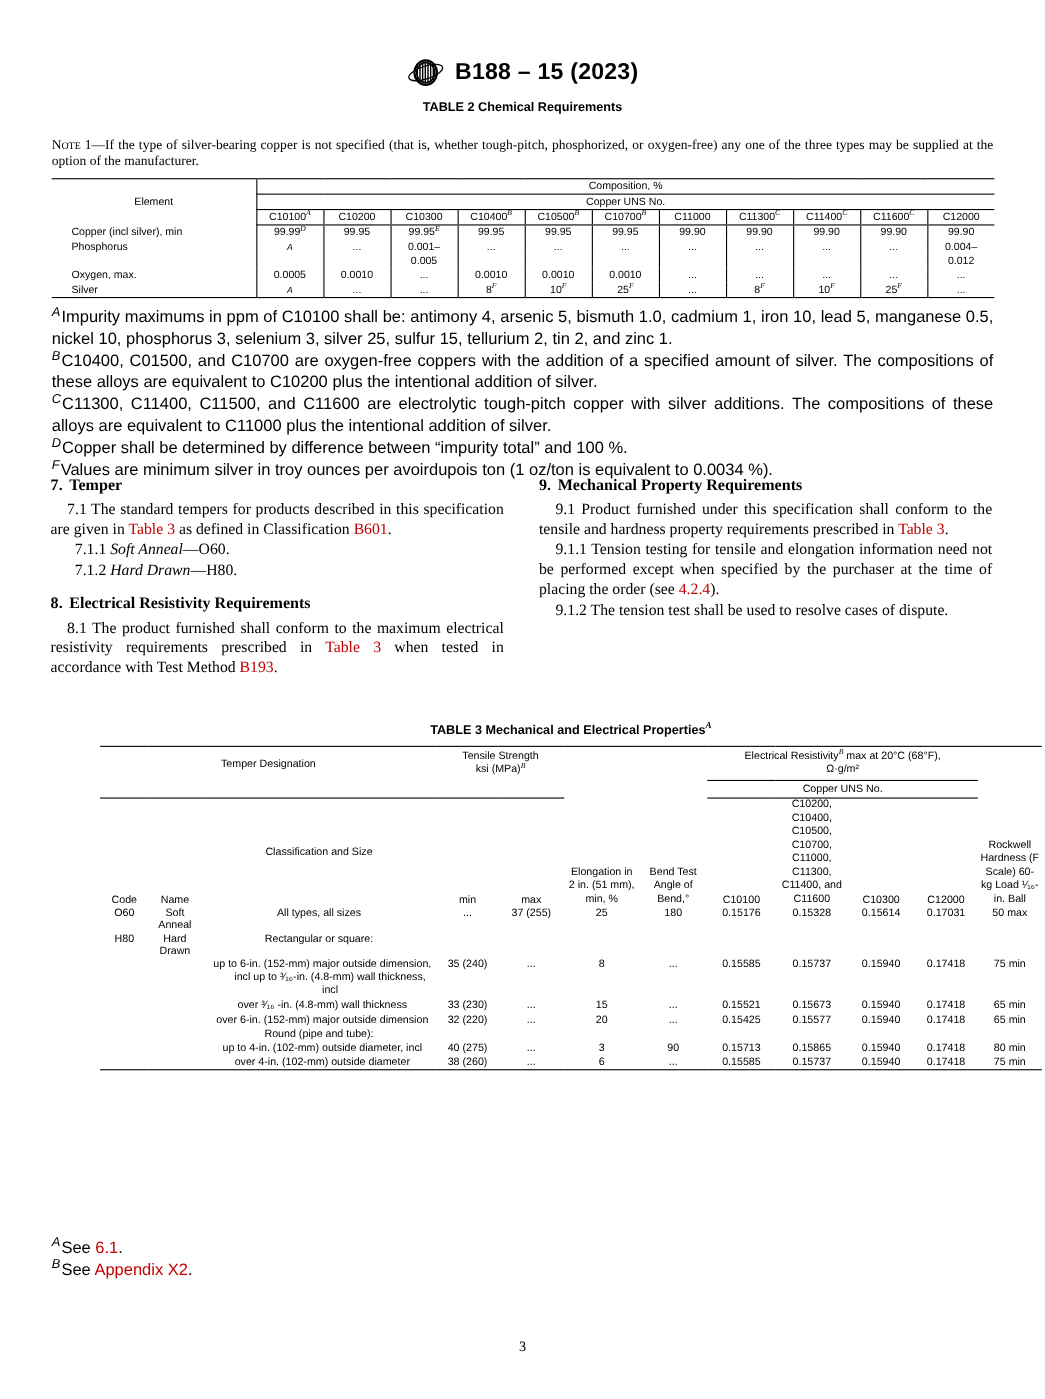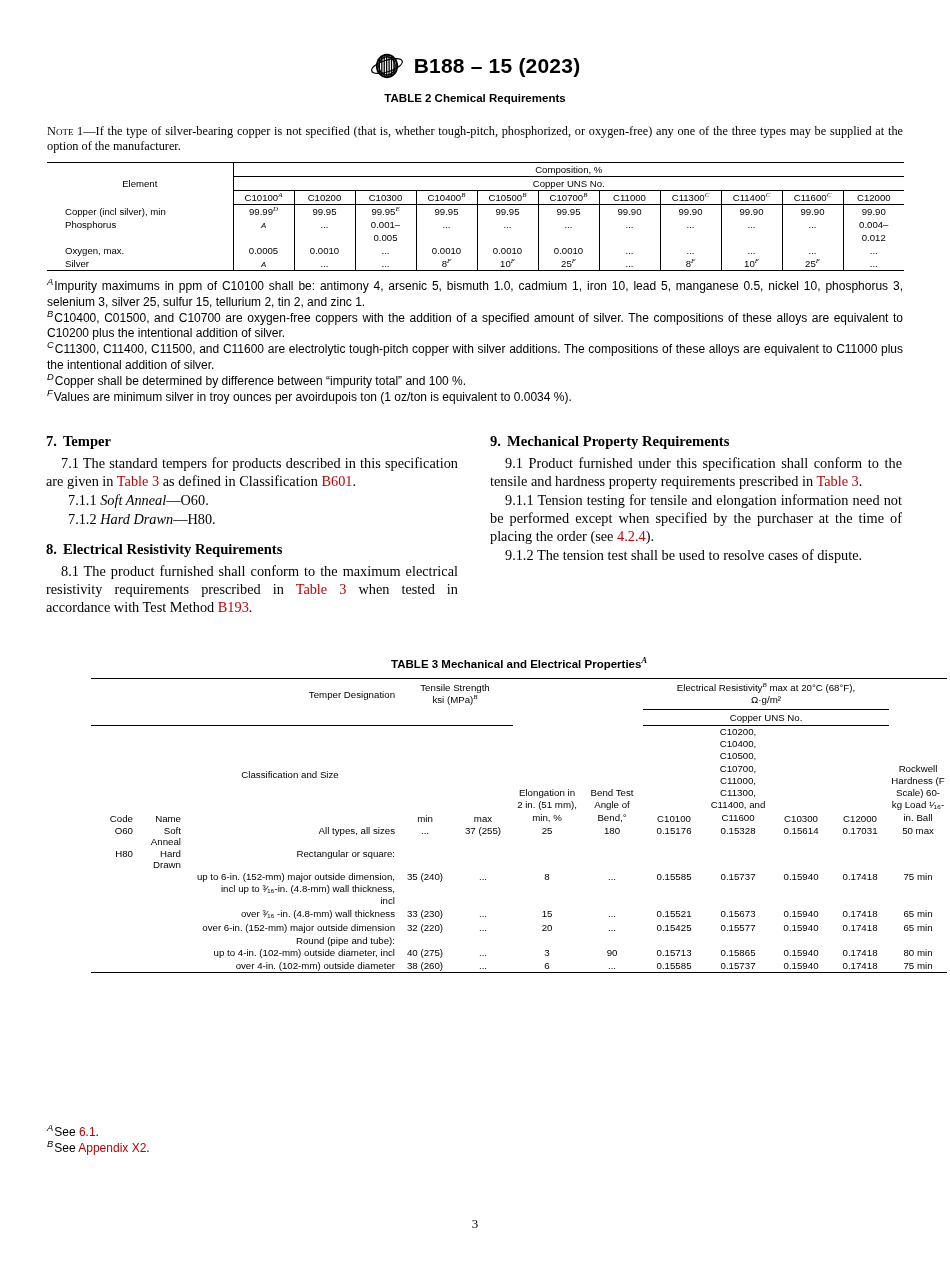--- a/index.html
+++ b/index.html
@@ -96,21 +96,21 @@
   .t2 .hline       { border-bottom: 0.8px solid #000; }
   .t2 .vline-l     { border-left: 0.8px solid #000; }
   .t2 .ctr { text-align: center; }
   .t2 .lft { text-align: left; padding-left: 18px; }
   .t2 .elem-head { text-align: center; vertical-align: middle; }
   .t2 .datacell { height: 13px; }
 
   
   .footnotes {
     font-family: "Liberation Sans", sans-serif;
-    font-size: 12px;
+    font-size: 15px;
     line-height: 1.32;
     text-align: justify;
   }
   .footnotes p { margin: 0; }
   .footnotes sup {
     font-style: italic;
     font-size: 0.78em;
     vertical-align: super;
     line-height: 0;
     padding-right: 1px;
@@ -169,21 +169,21 @@
   }
   table.t3 td, table.t3 th {
     font-weight: normal;
     padding: 0 2px;
     vertical-align: bottom;
   }
   .t3 .rule-top    { border-top: 1.4px solid #000; }
   .t3 .rule-bottom { border-bottom: 1.4px solid #000; }
   .t3 .hline       { border-bottom: 0.8px solid #000; }
   .t3 .ctr { text-align: center; }
-  .t3 .lft { text-align: right; }
+  .t3 .lft { text-align: center; }
   .t3 .vb  { vertical-align: bottom; }
   .t3 .spanhead { text-align: center; vertical-align: bottom; line-height: 1.22; }
   .t3 .stack { line-height: 1.26; }
   .t3 td.bodycell { vertical-align: top; padding-top: 1px; }
   .t3 .hang { padding-left: 22px; text-indent: -14px; line-height: 1.26; }
   #table3-footnotes {
     position: absolute;
     left: 47px; top: 1105px;
     width: 856px;
     margin-top: 20px;

